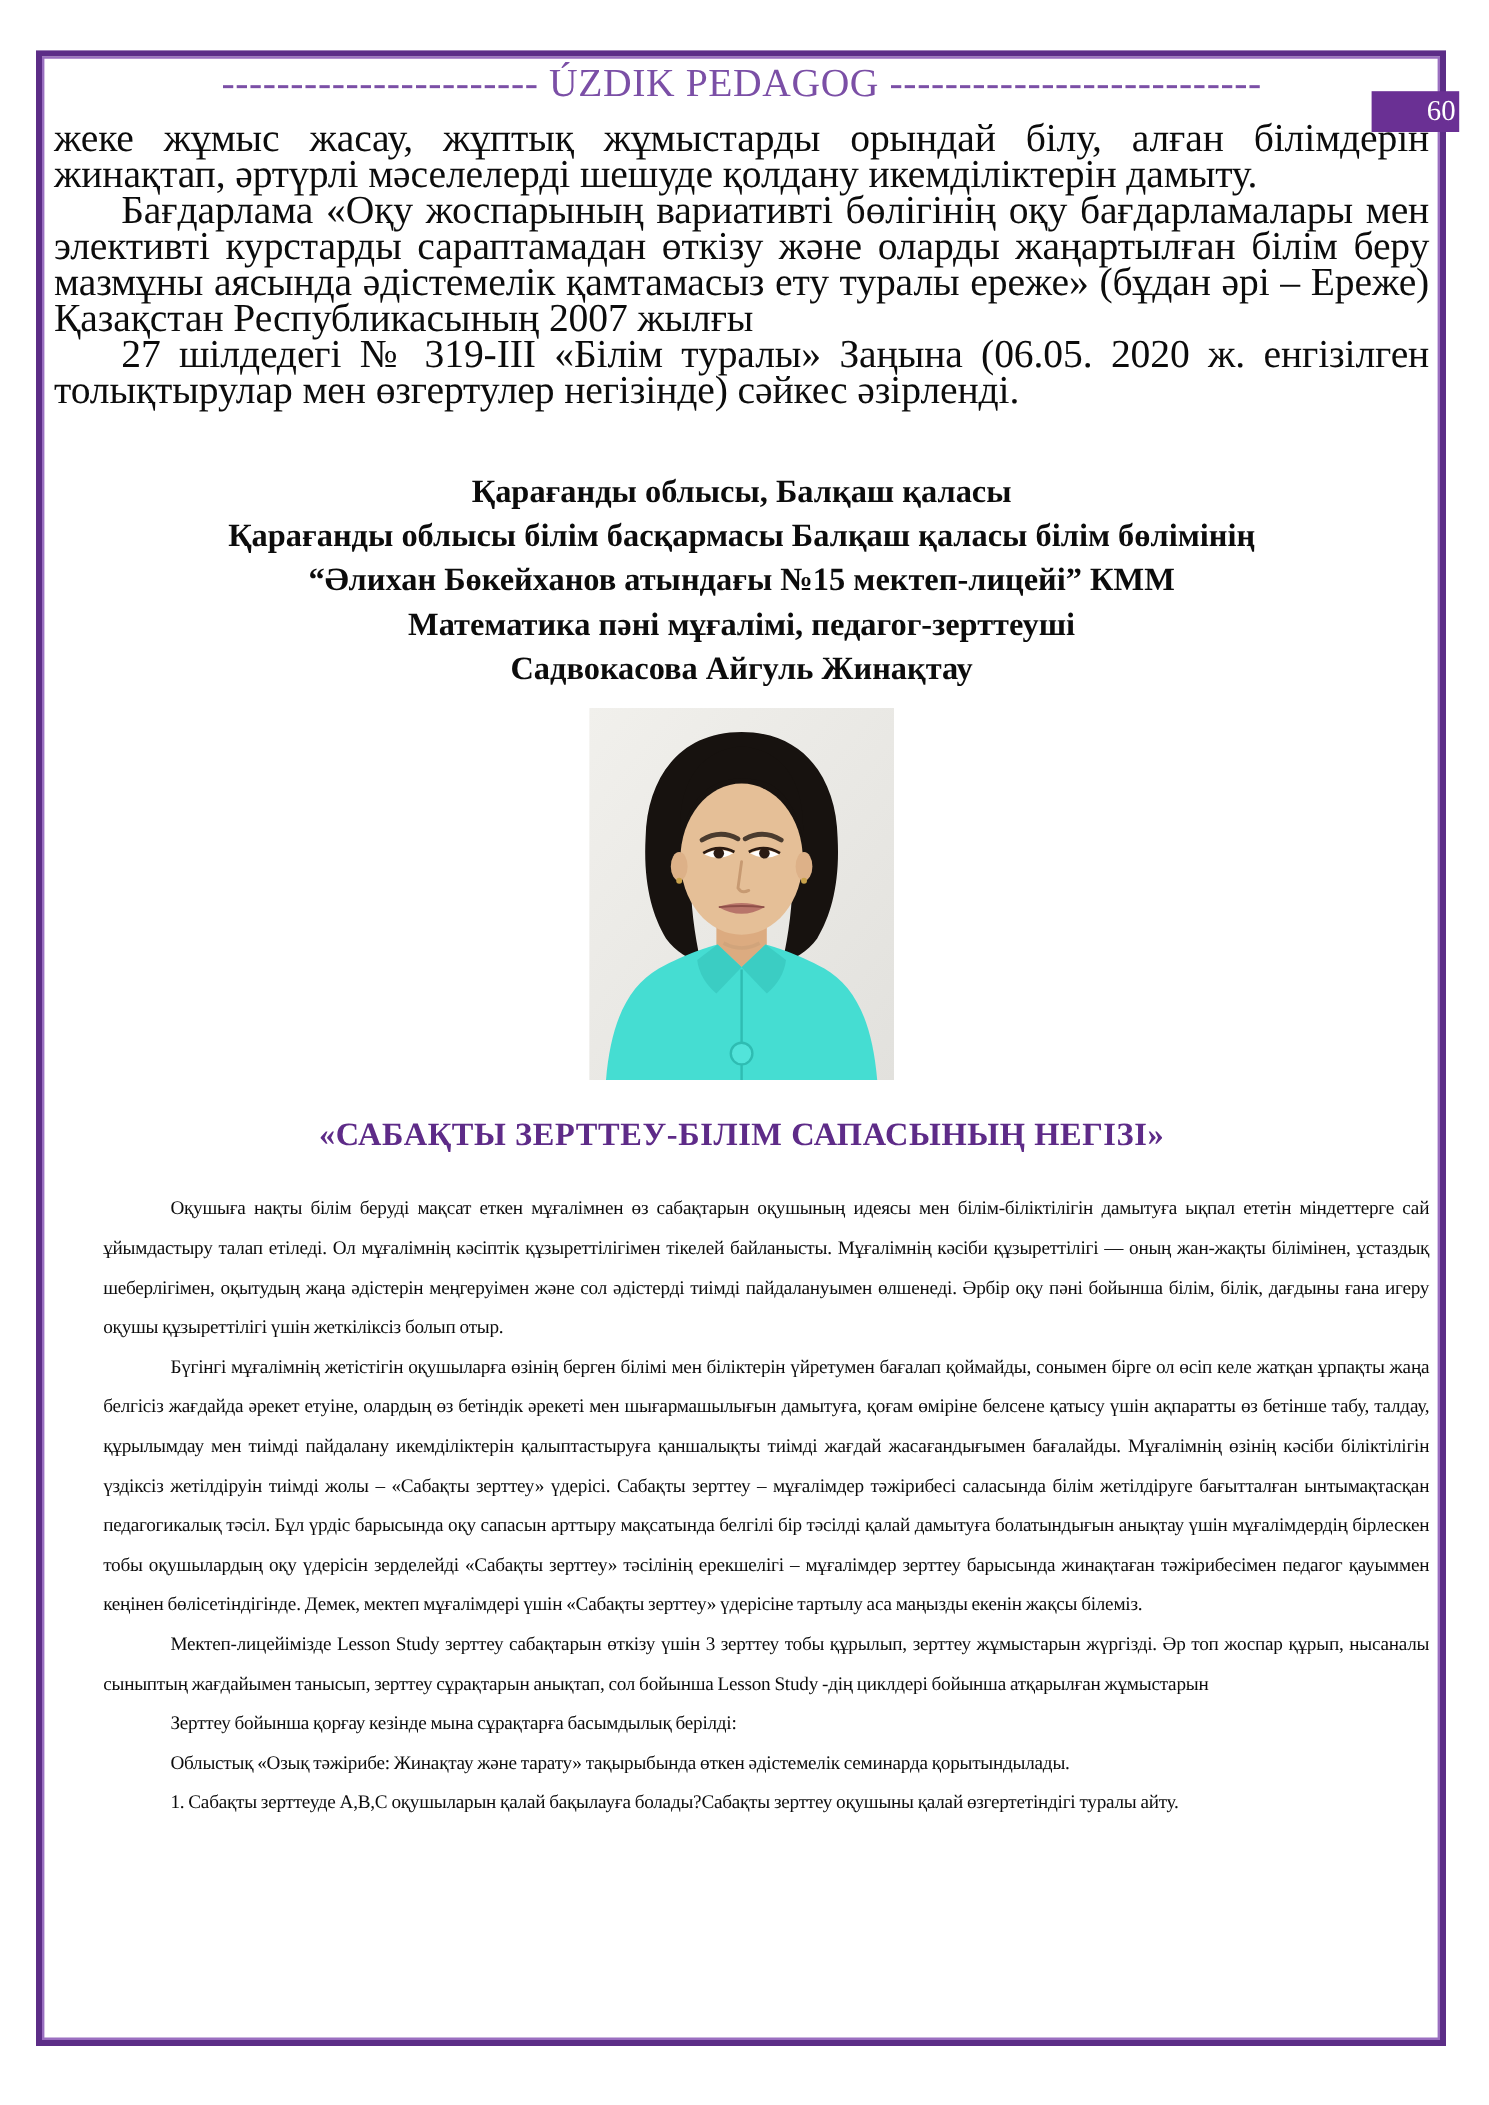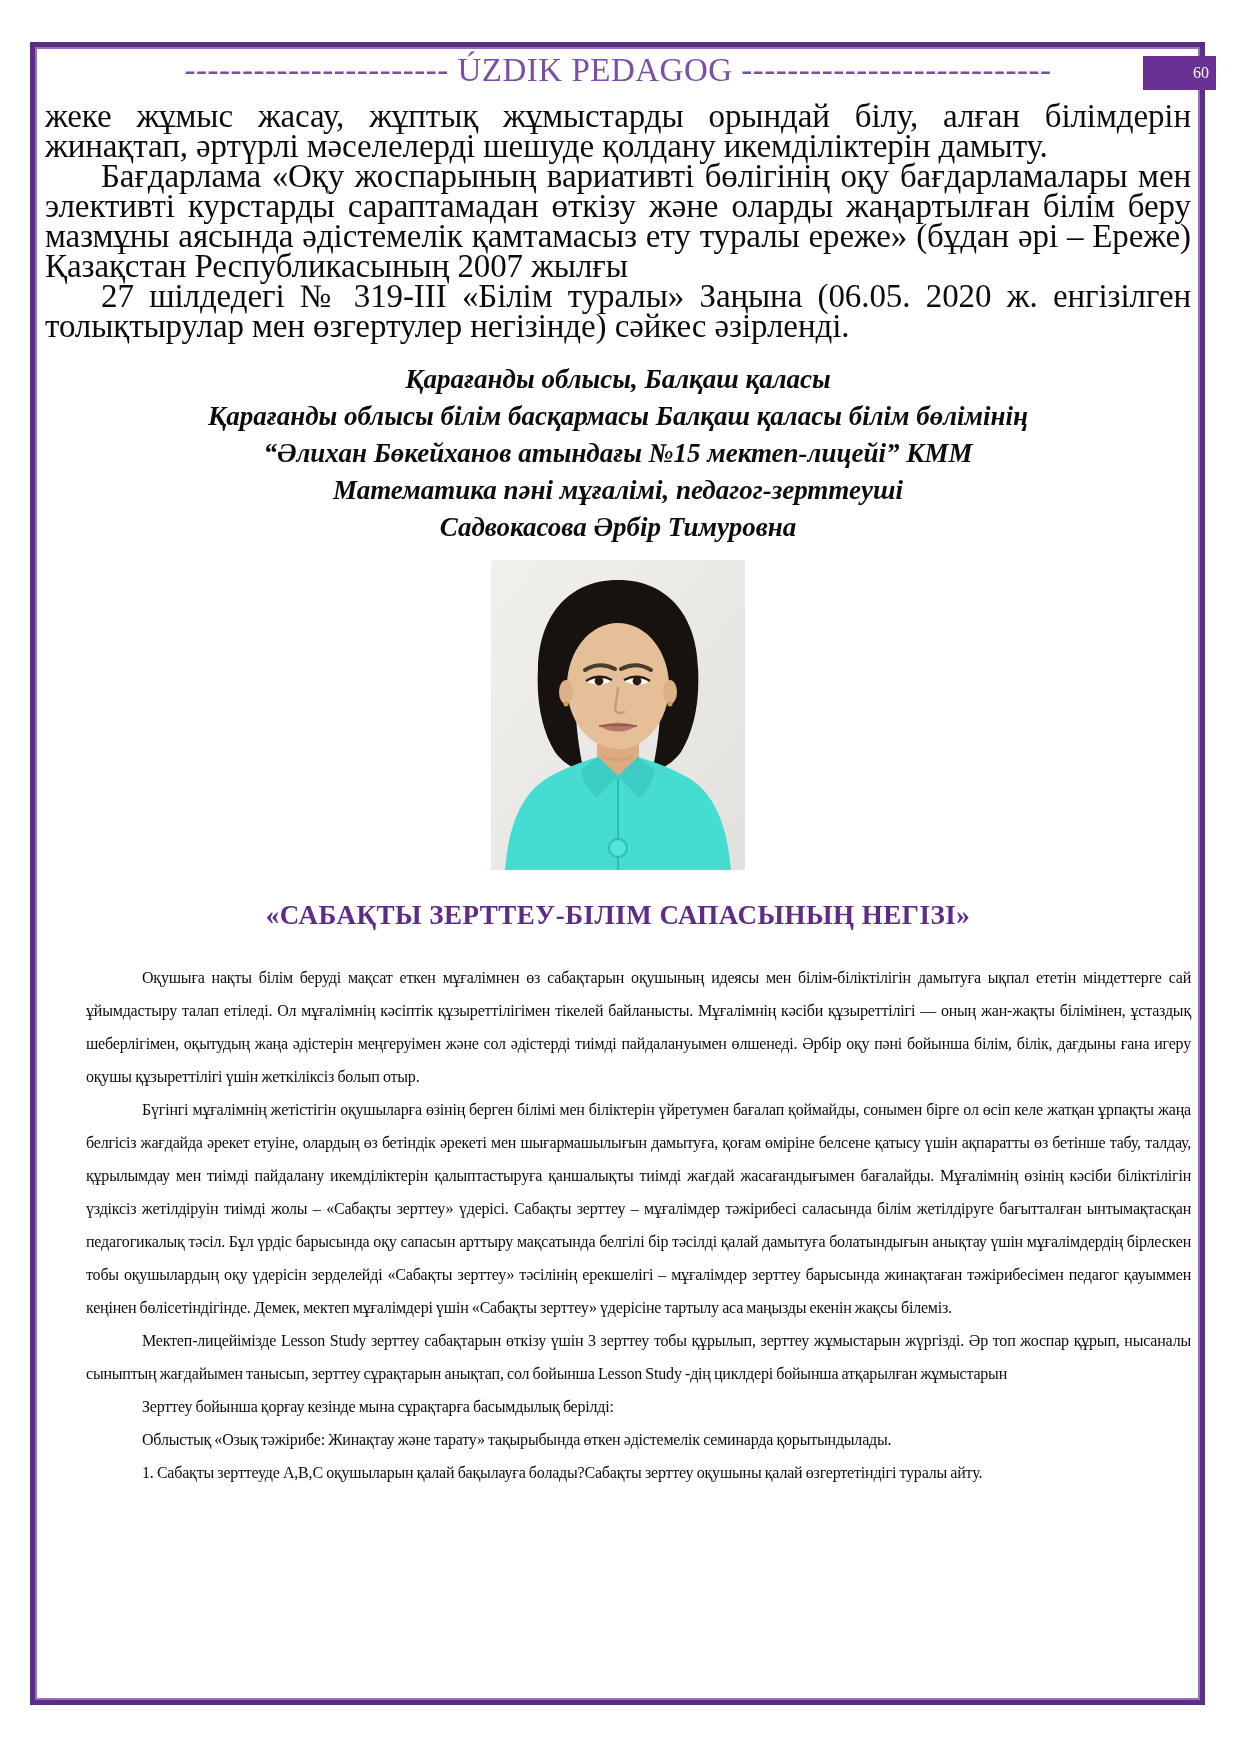--- a/index.html
+++ b/index.html
@@ -20,41 +20,41 @@
     color:#0c0c0c;
   }
   .page{width:1241px;height:1754px;position:relative;background:#fff;}
   .frame{
     position:absolute;left:30px;top:42px;right:36px;bottom:49px;
     border:5px solid var(--frame-purple);
     box-shadow:inset 0 0 0 2px var(--frame-inner-purple);
     pointer-events:none;
   }
   .page-badge{
-    position:absolute;left:1143px;top:56px;width:73px;height:34px;
+    position:absolute;left:1143px;top:76px;width:73px;height:34px;
     background:var(--badge-purple);
-    color:#ffffff;font-size:16px;line-height:34px;text-align:center;
+    color:#ffffff;font-size:24px;line-height:34px;text-align:center;
     z-index:3;
     padding-left:43px;
   }
   .content{position:absolute;left:45px;top:52px;width:1146px;z-index:2;}
   .journal-header{
     text-align:center;
     color:var(--header-text-purple);
     font-size:33px;letter-spacing:.5px;
     margin-bottom:12px;white-space:nowrap;
   }
   .intro p{
     font-size:33px;line-height:30px;text-align:justify;
     letter-spacing:-0.1px;
   }
   .intro p.indent{text-indent:56px;}
   .author-block{
-    margin-top:20px;text-align:center;font-weight:bold;
-    font-size:27px;line-height:37px;font-style:italic;
+    margin-top:50px;text-align:center;font-weight:bold;
+    font-size:27px;line-height:37px;
   }
   .photo-wrap{
     margin:14px auto 0 auto;width:254px;height:310px;
     display:block;
   }
   .article-title{
     margin-top:30px;text-align:center;font-weight:bold;
     color:var(--article-title-purple);
     font-size:27px;letter-spacing:.5px;
   }
@@ -83,21 +83,21 @@
       <p>жеке жұмыс жасау, жұптық жұмыстарды орындай білу, алған білімдерін жинақтап, әртүрлі мәселелерді шешуде қолдану икемділіктерін дамыту.</p>
       <p class="indent">Бағдарлама «Оқу жоспарының вариативті бөлігінің оқу бағдарламалары мен элективті курстарды сараптамадан өткізу және оларды жаңартылған білім беру мазмұны аясында әдістемелік қамтамасыз ету туралы ереже» (бұдан әрі – Ереже) Қазақстан Республикасының 2007 жылғы</p>
       <p class="indent">27 шілдедегі № 319-III «Білім туралы» Заңына (06.05. 2020 ж. енгізілген толықтырулар мен өзгертулер негізінде) сәйкес әзірленді.</p>
     </div>
 
     <div class="author-block">
       <div>Қарағанды облысы, Балқаш қаласы</div>
       <div>Қарағанды облысы білім басқармасы Балқаш қаласы білім бөлімінің</div>
       <div>“Әлихан Бөкейханов атындағы №15 мектеп-лицейі” КММ</div>
       <div>Математика пәні мұғалімі, педагог-зерттеуші</div>
-      <div>Садвокасова Әрбір Тимуровна</div>
+      <div>Садвокасова Айгуль Жинақтау</div>
     </div>
 
     <div class="photo-wrap">
       <svg width="254" height="310" viewBox="0 0 254 310" xmlns="http://www.w3.org/2000/svg" aria-hidden="true">
         <defs>
           <linearGradient id="bgGrad" x1="0" y1="0" x2="1" y2="1">
             <stop offset="0" stop-color="#f1f0ec"></stop>
             <stop offset="1" stop-color="#e2e1dd"></stop>
           </linearGradient>
         </defs>

